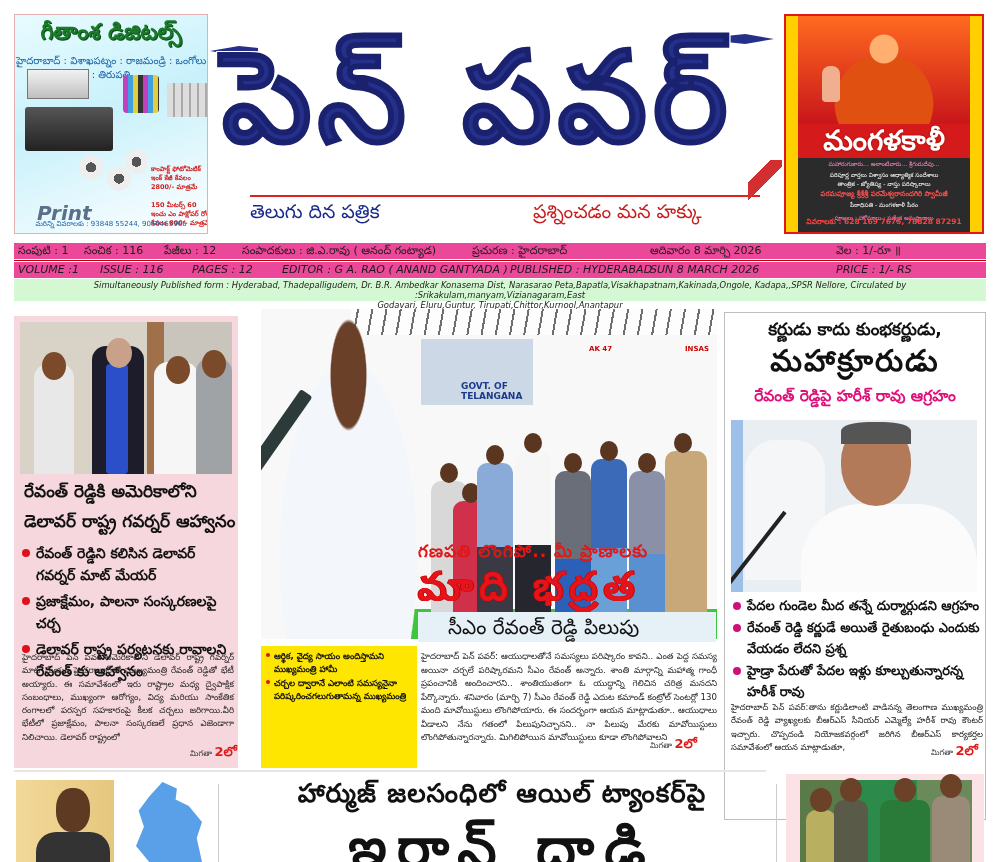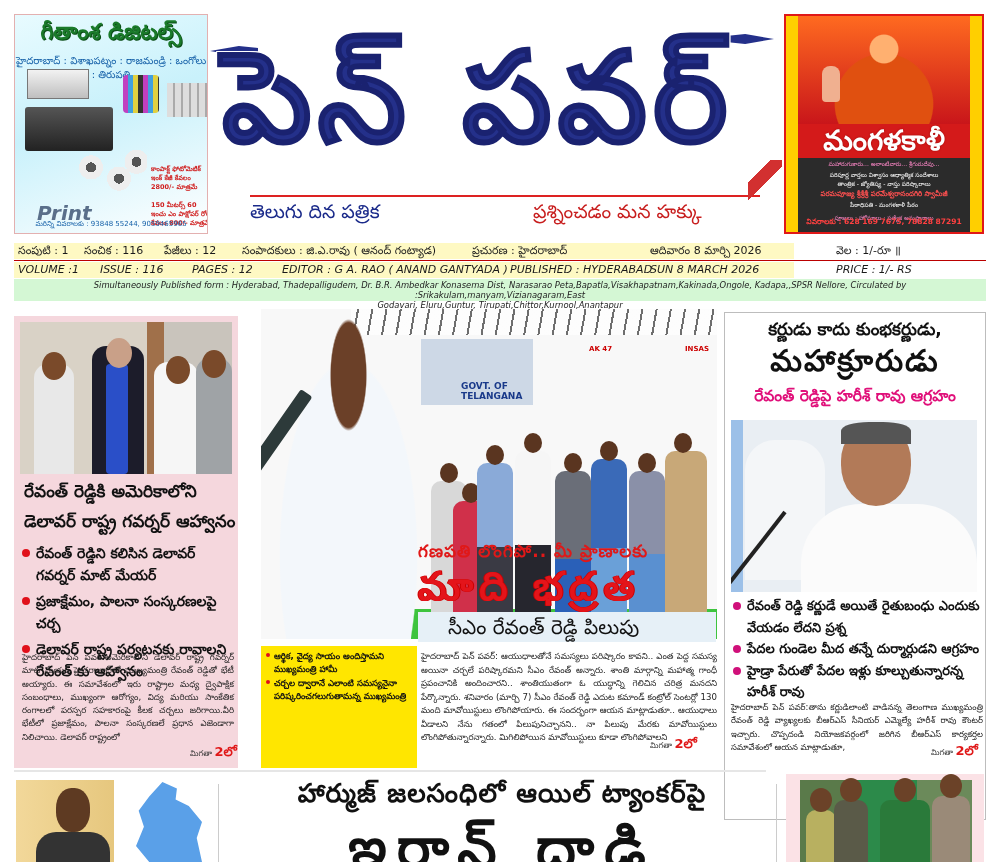--- a/index.html
+++ b/index.html
@@ -50,21 +50,21 @@
   .ad-right .title { position: absolute; left: 12px; right: 12px; top: 108px; height: 34px; text-align: center;
     color: #fff; font-size: 28px; font-weight: bold; background: #d41a1a; line-height: 34px;
     text-shadow: 0 0 2px #900; }
   .ad-right .body { position: absolute; left: 12px; right: 12px; top: 142px; bottom: 0; background: #2b2b2b; }
   .ad-right .line { position: absolute; left: 0; right: 0; text-align: center; font-size: 6px; color: #fff; }
   .ad-right .line.red { color: #ff5050; font-weight: bold; font-size: 7px; }
   .ad-right .line.pink { color: #ff88c8; }
   .ad-right .phone { position: absolute; left: 0; right: 0; bottom: 4px; text-align: center; font-size: 7.5px; color: #ff4040; font-weight: bold; }
 
   
-  .strip { left: 14px; width: 780px; background: #fef9c3; font-size: 11px; white-space: nowrap; }
+  .strip { left: 14px; width: 972px; background: #ec4899; font-size: 11px; white-space: nowrap; }
   .strip span { position: absolute; top: 0; }
   .strip-te { top: 243px; height: 16px; line-height: 16px; }
   .strip-en { top: 262px; height: 16px; line-height: 16px; font-style: italic; }
   .strip-te .cell, .strip-en .cell { color: #1a1a1a; }
   .rule-under { left: 14px; width: 972px; height: 1px; background: #b00; }
   .pubs { left: 14px; top: 279px; width: 972px; height: 22px; background: #d4f7d4; font-size: 8.4px; font-style: italic;
     color: #222; text-align: center; line-height: 10px; padding-top: 1px; }
 
   
   .left-box { left: 14px; top: 316px; width: 224px; height: 452px; background: #f5d7dd; }
@@ -274,22 +274,22 @@
   <div class="right-head">మహాక్రూరుడు</div>
   <div class="right-sub">రేవంత్ రెడ్డిపై హరీశ్ రావు ఆగ్రహం</div>
   <div class="right-photo">
     <div class="rp-chair"></div>
     <div class="rp-shirt"></div>
     <div class="rp-face"></div>
     <div class="rp-hair"></div>
     <div class="rp-mic"></div>
   </div>
   <div class="right-bullets" style="--dot:#d0107a">
+    <div class="bullet">పేదల గుండెల మీద తన్నే దుర్మార్గుడని ఆగ్రహం</div>
     <div class="bullet">రేవంత్ రెడ్డి కర్ణుడే అయితే రైతుబంధు ఎందుకు వేయడం లేదని ప్రశ్న</div>
-    <div class="bullet">పేదల గుండెల మీద తన్నే దుర్మార్గుడని ఆగ్రహం</div>
     <div class="bullet">హైడ్రా పేరుతో పేదల ఇళ్లు కూల్చుతున్నారన్న హరీశ్ రావు</div>
   </div>
   <div class="right-body">హైదరాబాద్   పెన్ పవర్:తాను కర్ణుడిలాంటి వాడినన్న తెలంగాణ ముఖ్యమంత్రి రేవంత్ రెడ్డి వ్యాఖ్యలకు బీఆర్ఎస్ సీనియర్ ఎమ్మెల్యే హరీశ్ రావు కౌంటర్ ఇచ్చారు. చొప్పదండి నియోజకవర్గంలో జరిగిన బీఆర్ఎస్ కార్యకర్తల సమావేశంలో ఆయన మాట్లాడుతూ,</div>
   <div class="more" style="left:206px;top:430px">
     <span>మిగతా</span>
     <b>2లో</b>
   </div>
 </div>
 
 <div class="abs bottom-rule"></div>

